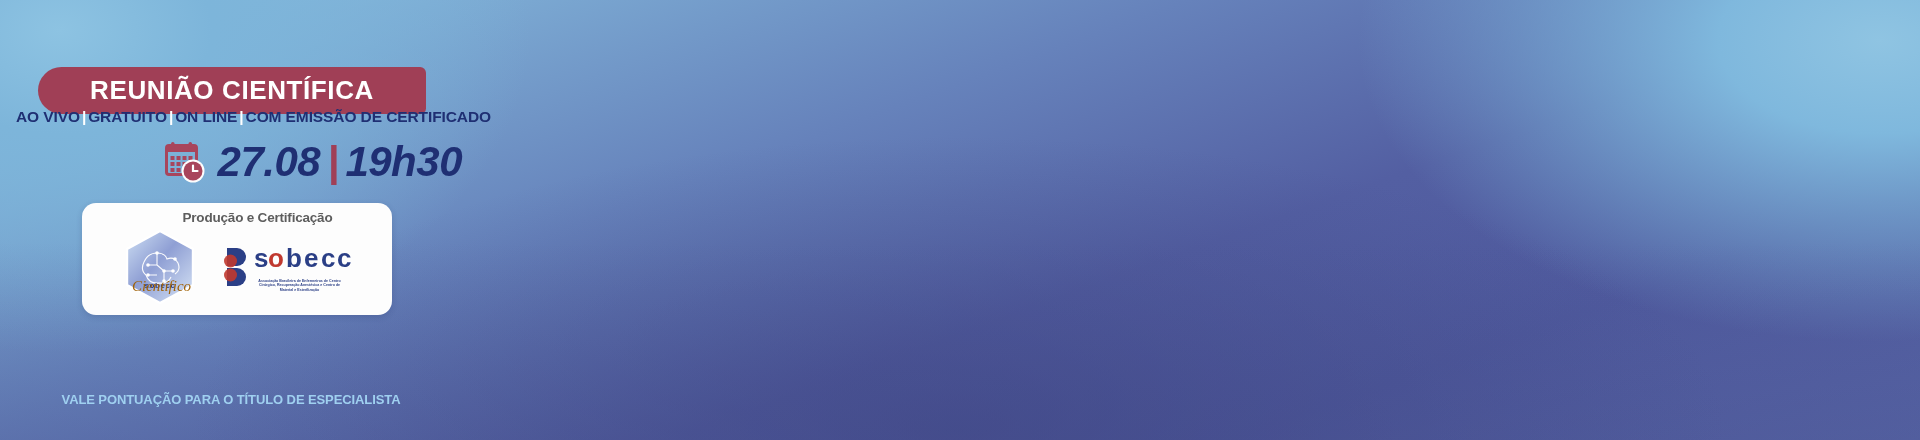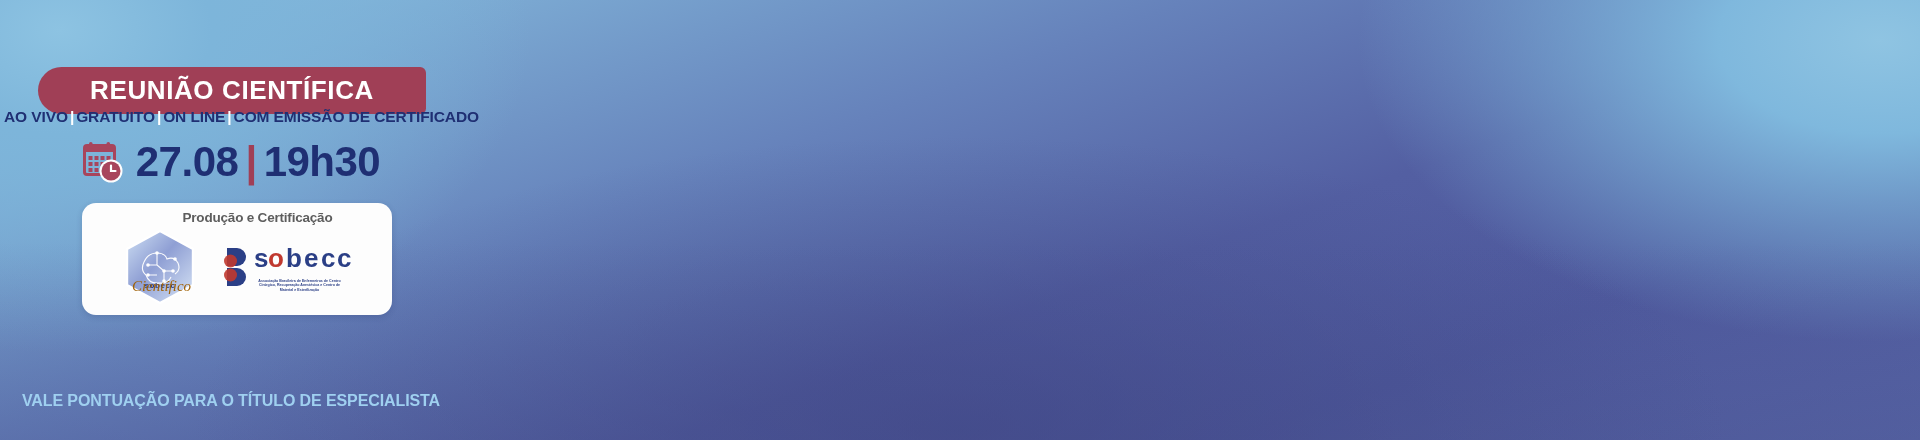--- a/index.html
+++ b/index.html
@@ -40,30 +40,30 @@
     background: #a03f56;
     border-radius: 24px 6px 6px 24px;
     display: flex; align-items: center; justify-content: center;
   }
   .ribbon-text {
     color: #fff; font-weight: bold; font-size: 26px;
     letter-spacing: .6px; white-space: nowrap;
   }
 
   .tagline {
-    position: absolute; left: 4px; top: 108px; width: 462px;
+    position: absolute; left: 16px; top: 108px; width: 462px;
     text-align: center; color: #1f2f73;
     font-size: 15.5px; font-weight: bold; letter-spacing: -.1px;
     white-space: nowrap;
   }
   .tagline .sep { color: #ffffff; font-weight: bold; padding: 0 2px; }
 
   .datewrap {
     position: absolute; left: 0; top: 140px; width: 462px;
-    display: flex; align-items: center; justify-content: center; gap: 10px;
+    display: flex; align-items: center; justify-content: flex-end; gap: 10px; font-style: italic;
   }
   .cal-icon { width: 44px; height: 44px; display: block; }
   .dateline {
     color: #1f2f73; font-weight: bold; font-size: 42px; letter-spacing: -.5px;
     white-space: nowrap; line-height: 1;
   }
   .dateline .pipe { color: #a03f56; font-weight: bold; padding: 0 7px; }
 
   .logobox {
     position: absolute; left: 82px; top: 203px;
@@ -90,21 +90,21 @@
   .sobecc-word { display: block; }
   .sobecc-sub {
     font-size: 3.6px; color: #2b3f86; line-height: 1.22;
     max-width: 92px; text-align: center; margin-top: 1px;
     font-weight: bold;
   }
 
   .vale {
     position: absolute; left: 0; top: 392px; width: 462px;
     text-align: center; color: #9fd0f0;
-    font-weight: bold; font-size: 16px; letter-spacing: -.1px;
+    font-weight: bold; font-size: 13px; letter-spacing: -.1px;
     white-space: nowrap;
   }
 </style>
 </head>
 <body>
 
 <div id="banner">
 
   <div class="left">
 

